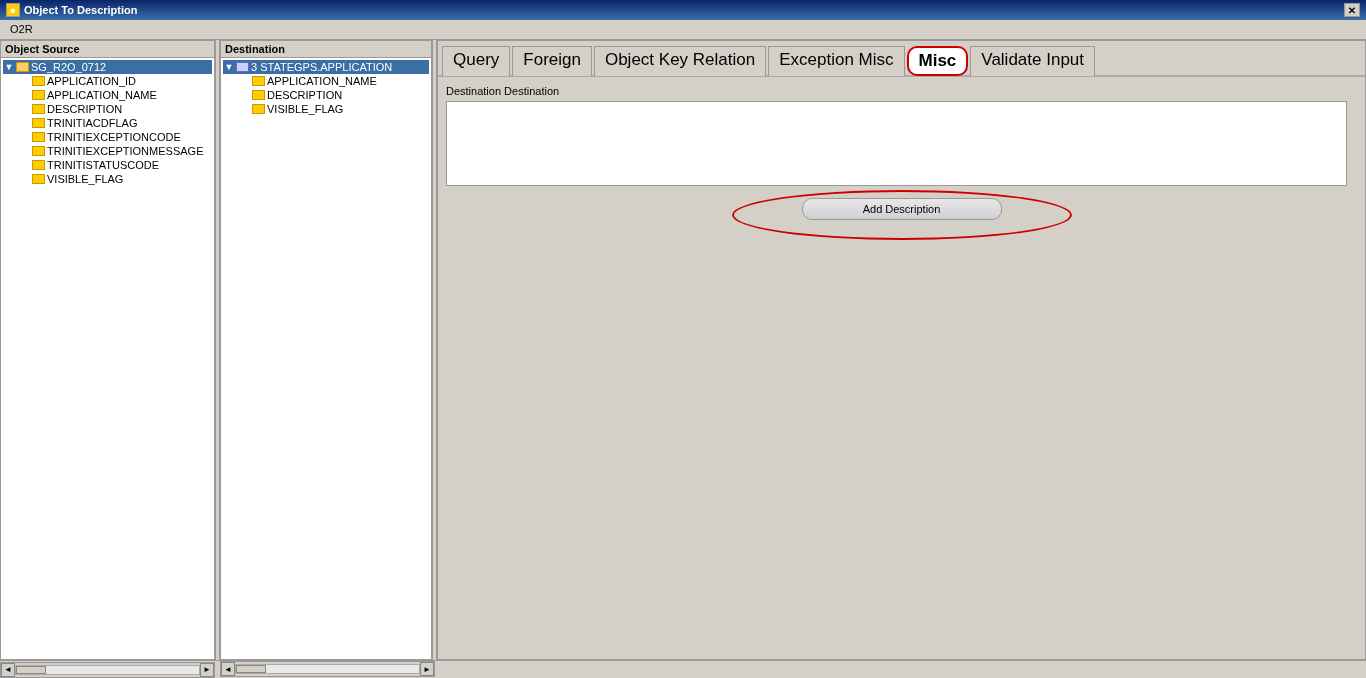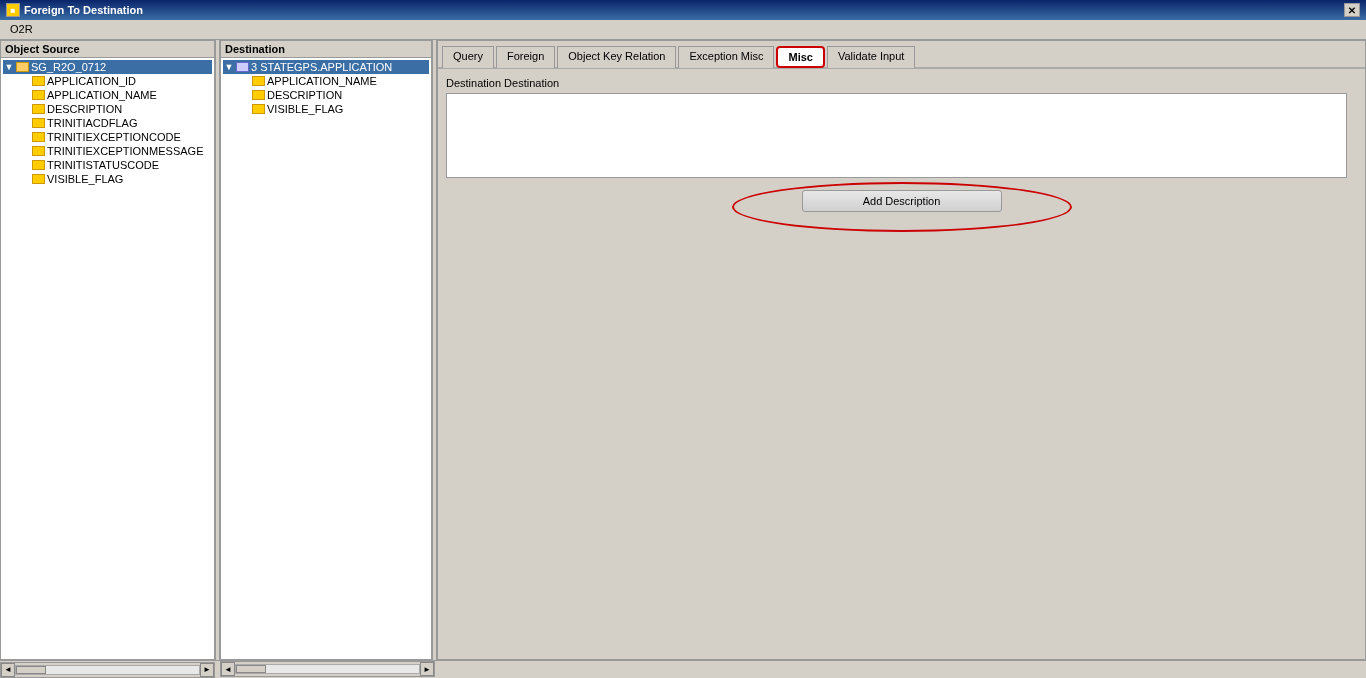--- a/index.html
+++ b/index.html
@@ -167,34 +167,34 @@
       border-bottom: 2px solid #aaa;
       padding-top: 4px;
       padding-left: 4px;
     }
     .tab {
       padding: 3px 10px;
       border: 1px solid #999;
       border-bottom: none;
       background: #d4d0c8;
       cursor: pointer;
-      font-size: 11px;
+      font-size: 17px;
       margin-right: 2px;
       position: relative;
       bottom: -1px;
     }
     .tab.active {
       background: white;
       border-bottom: 2px solid white;
       font-weight: bold;
       z-index: 1;
     }
     .tab.highlighted {
       border: 2px solid #cc0000;
-      border-radius: 4px;
+      border-radius: 10px;
     }
 
     
     .tab-content {
       flex: 1;
       background: #d4d0c8;
       padding: 8px;
       overflow: auto;
     }
 
@@ -212,21 +212,21 @@
       font-size: 11px;
       padding: 2px;
     }
 
     .btn-add-desc {
       padding: 4px 40px;
       background: linear-gradient(to bottom, #e8e8e8, #d0d0d0);
       border: 1px solid #999;
       font-size: 11px;
       cursor: pointer;
-      border-radius: 3px;
+      border-radius: 10px;
       min-width: 200px;
     }
 
     
     .bottom-scroll-area {
       display: flex;
       height: 18px;
       background: #d4d0c8;
       border-top: 1px solid #999;
     }
@@ -267,21 +267,21 @@
       flex: 1;
       position: relative;
     }
   </style>
 </head>
 <body>
 
 <div class="title-bar">
   <div class="title-bar-left">
     <div class="title-icon">■</div>
-    <span class="title-text">Foreign To Destination</span>
+    <span class="title-text">Object To Description</span>
   </div>
   <div class="title-close">✕</div>
 </div>
 
 <div class="menu-bar">
   <div class="menu-item">O2R</div>
 </div>
 
 <div class="main-container">
   <div class="content-area">

